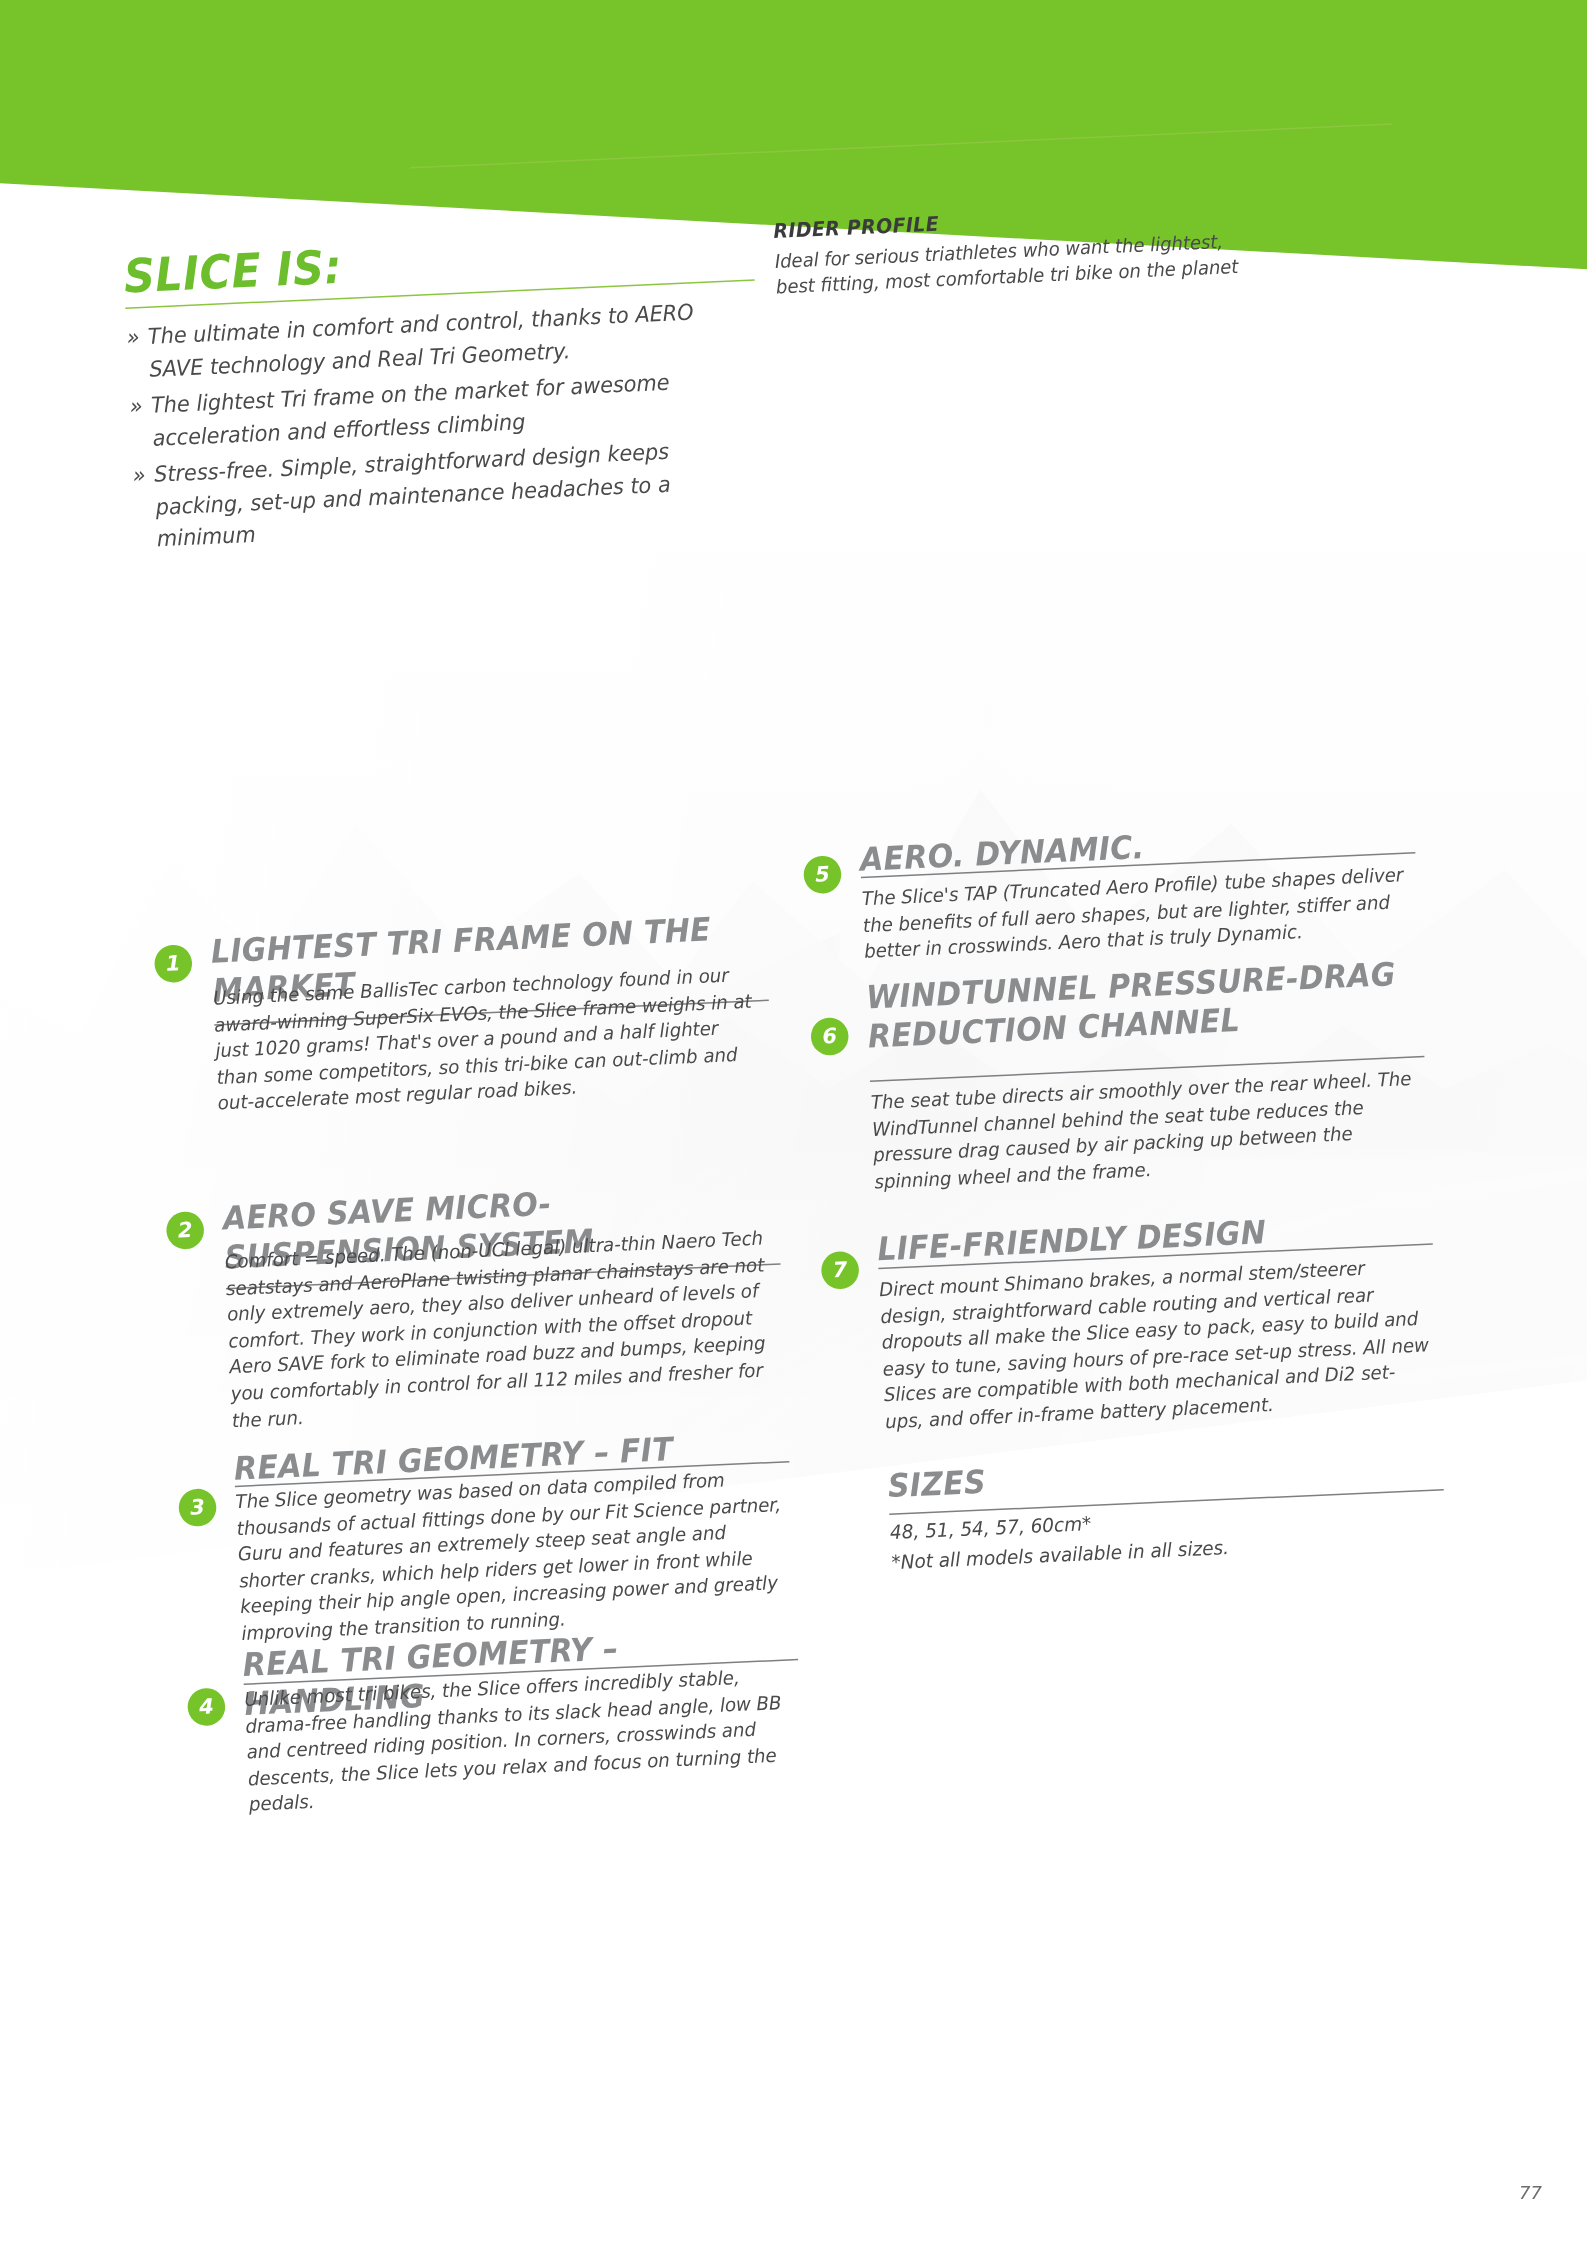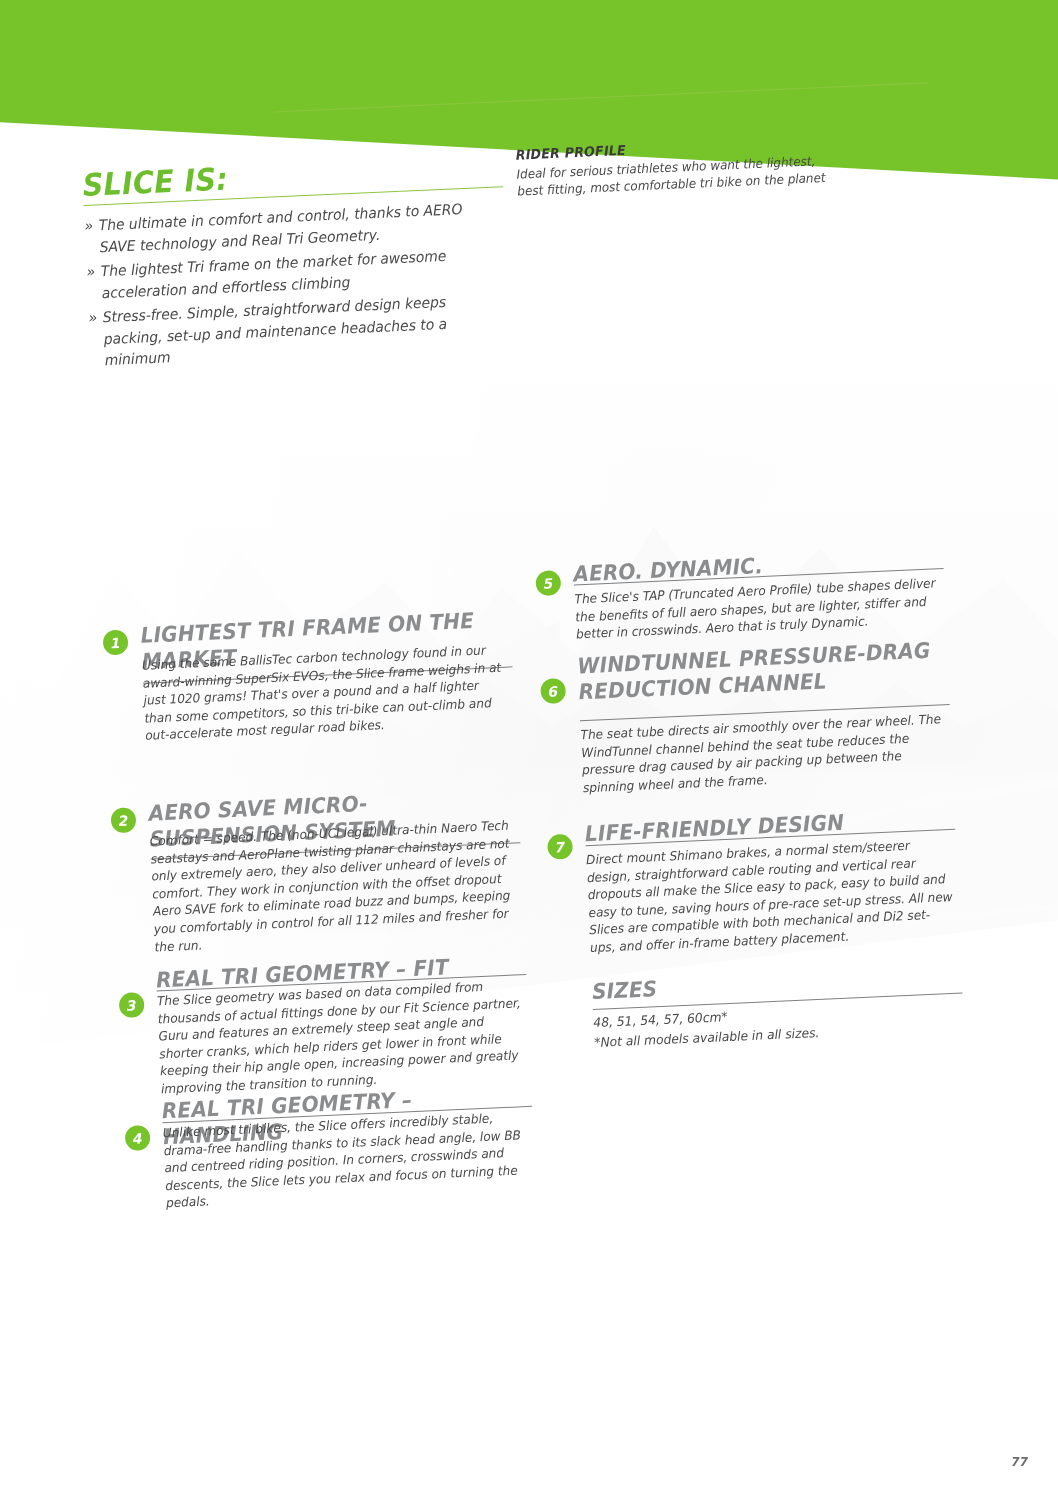--- a/index.html
+++ b/index.html
@@ -88,21 +88,21 @@
     font-size:12.6px;font-style:italic;color:#4a4a4a;line-height:17.6px;
     transform:scaleX(.96);transform-origin:0 50%;}
 
   .sizes-title{position:absolute;font-size:21.5px;font-weight:bold;font-style:italic;
     color:#8a8c8e;letter-spacing:.2px;transform:scaleX(.93);transform-origin:0 50%;}
   .sizes-rule{position:absolute;height:0;border-top:1px solid #7d7f82;}
   .sizes-body{position:absolute;font-size:12.8px;font-style:italic;color:#4a4a4a;line-height:19px;
     transform:scaleX(.96);transform-origin:0 50%;}
 
   .pagenum{position:absolute;right:30px;bottom:28px;font-size:12px;font-style:italic;
-    color:#6d6d6d;font-weight:bold;}
+    color:#6d6d6d;font-weight:normal;}
 </style>
 </head>
 <body>
 
 <div id="page">
 
   <div class="photo">
     <div class="sky"></div>
     <div class="mtn1"></div>
     <div class="mtn2"></div>

